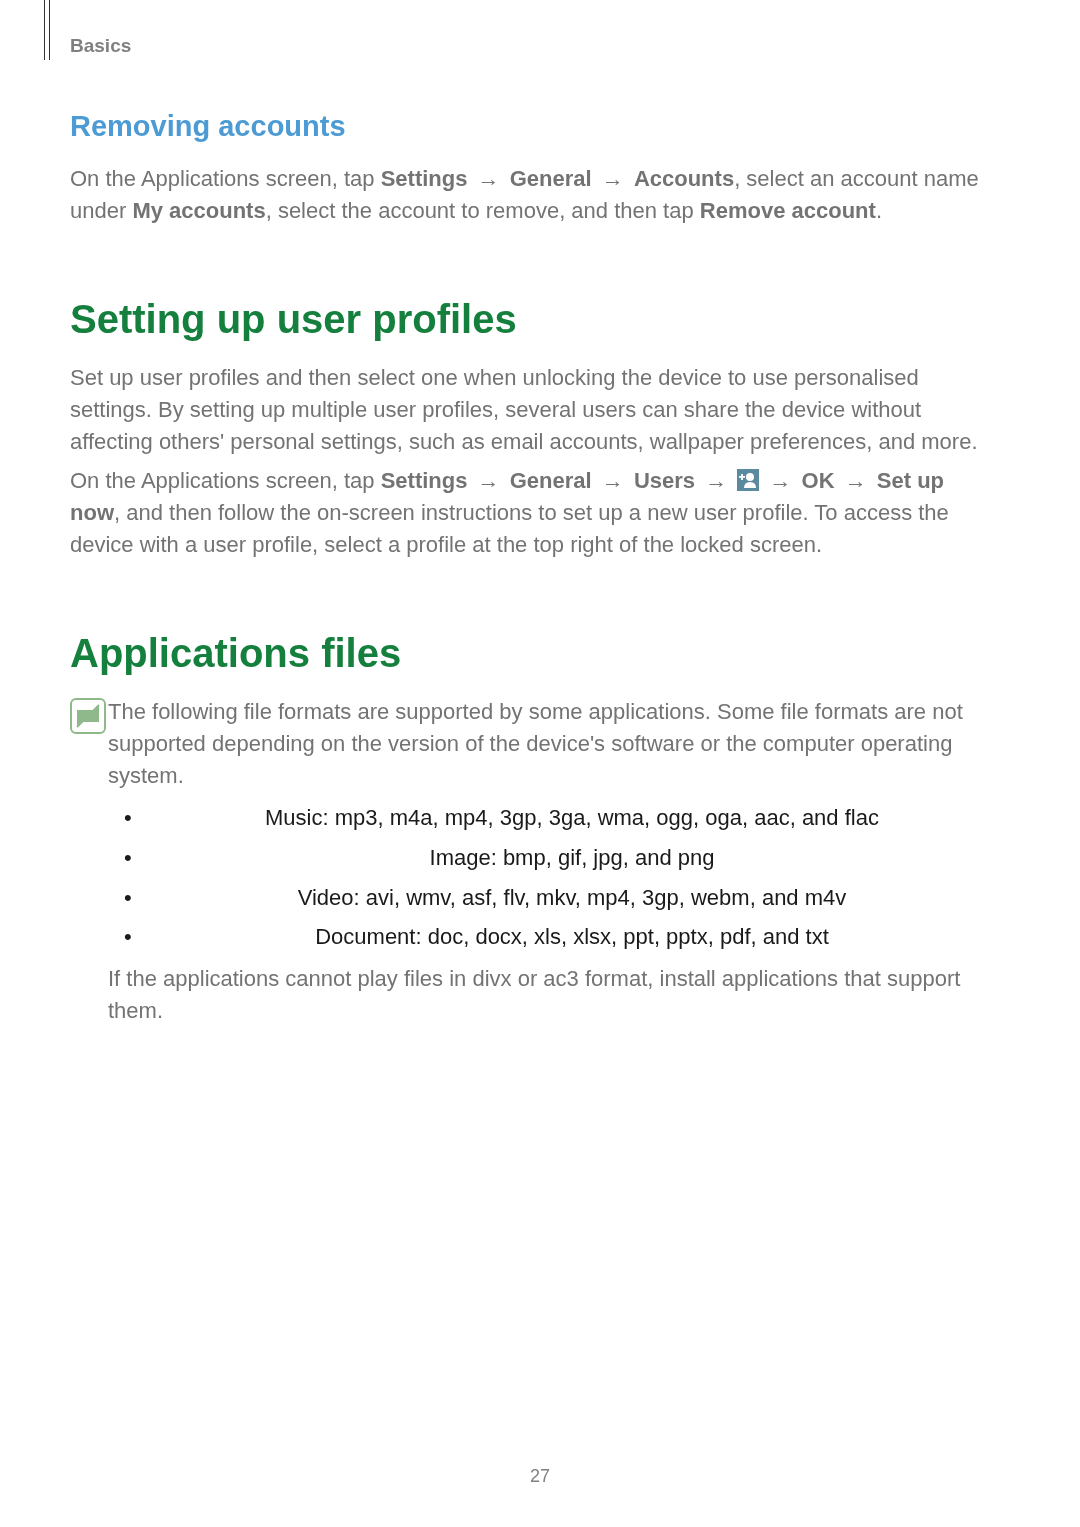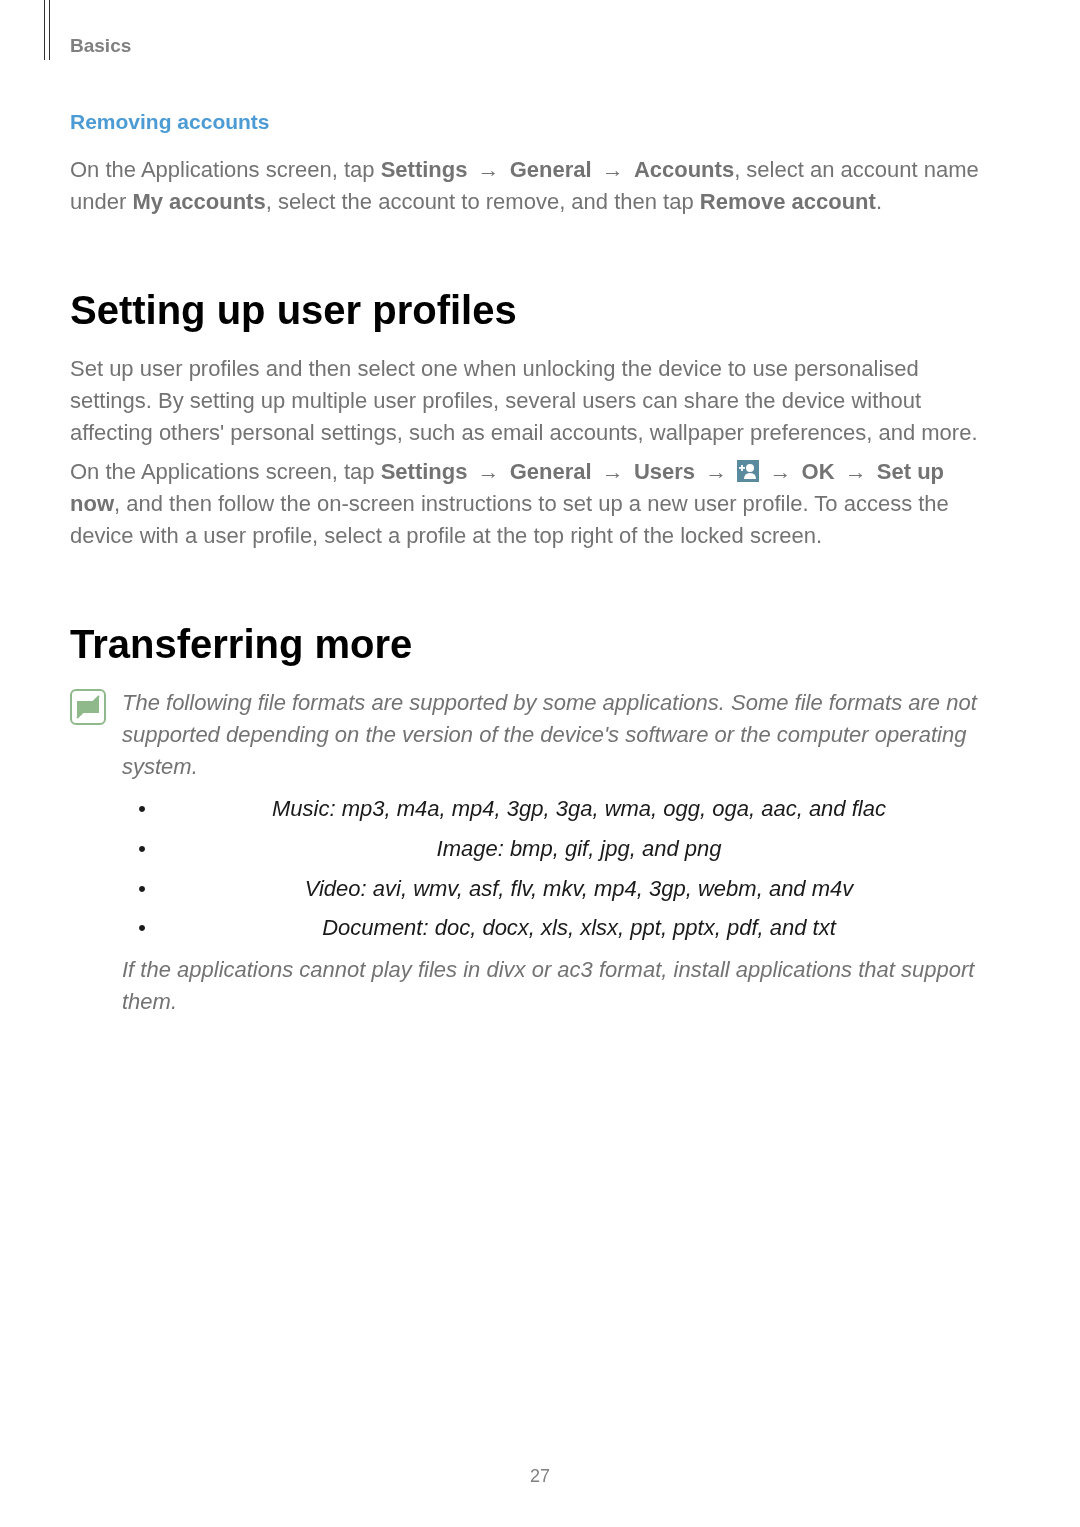--- a/index.html
+++ b/index.html
@@ -32,26 +32,26 @@
       font-weight: 700;
     }
     .content {
       position: absolute;
       top: 110px;
       left: 70px;
       right: 80px;
     }
     .h2 {
       color: #4c9bd4;
-      font-size: 21px;
+      font-size: 29px;
       font-weight: 700;
       margin-bottom: 20px;
     }
     .h1 {
-      color: #000000;
+      color: #15803d;
       font-size: 40px;
       font-weight: 700;
       margin-top: 70px;
       margin-bottom: 20px;
     }
     .para {
       color: #737373;
       font-size: 22px;
       line-height: 1.45;
       margin-bottom: 8px;
@@ -71,23 +71,22 @@
       vertical-align: -3px;
       position: relative;
     }
     .add-user-icon svg {
       position: absolute;
       top: 0;
       left: 0;
     }
     .note-block {
       display: flex;
-      gap: 16px;
+      gap: 2px;
       margin-top: 8px;
-      font-style: italic;
     }
     .note-icon-box {
       flex-shrink: 0;
       width: 36px;
       height: 36px;
       border: 2px solid #8fb98a;
       border-radius: 6px;
       display: flex;
       align-items: center;
       justify-content: center;
@@ -164,21 +163,21 @@
         <rect x="2" y="7" width="6" height="1.8" fill="#ffffff"></rect>
         <rect x="4.1" y="5" width="1.8" height="6" fill="#ffffff"></rect>
       </svg>
     </span>
     <span class="arrow">→</span>
     <span class="bold">OK</span>
     <span class="arrow">→</span>
     <span class="bold">Set up now</span><span>, and then follow the on-screen instructions to set up a new user profile. To access the device with a user profile, select a profile at the top right of the locked screen.</span>
   </div>
 
-  <div class="h1">Transferring more</div>
+  <div class="h1">Applications files</div>
 
   <div class="note-block">
     <div class="note-icon-box">
       <svg viewBox="0 0 28 28" xmlns="http://www.w3.org/2000/svg">
         <path d="M 3 25 L 3 8 L 20 8 L 25 3 L 25 20 L 8 20 L 3 25 Z M 6 22 L 6 11 L 17 11 L 22 6 L 22 17 L 11 17 L 6 22 Z" fill="#8fb98a"></path>
         <line x1="3" y1="25" x2="25" y2="3" stroke="#8fb98a" stroke-width="2"></line>
       </svg>
     </div>
     <div class="note-content">
       <div class="para">The following file formats are supported by some applications. Some file formats are not supported depending on the version of the device's software or the computer operating system.</div>

